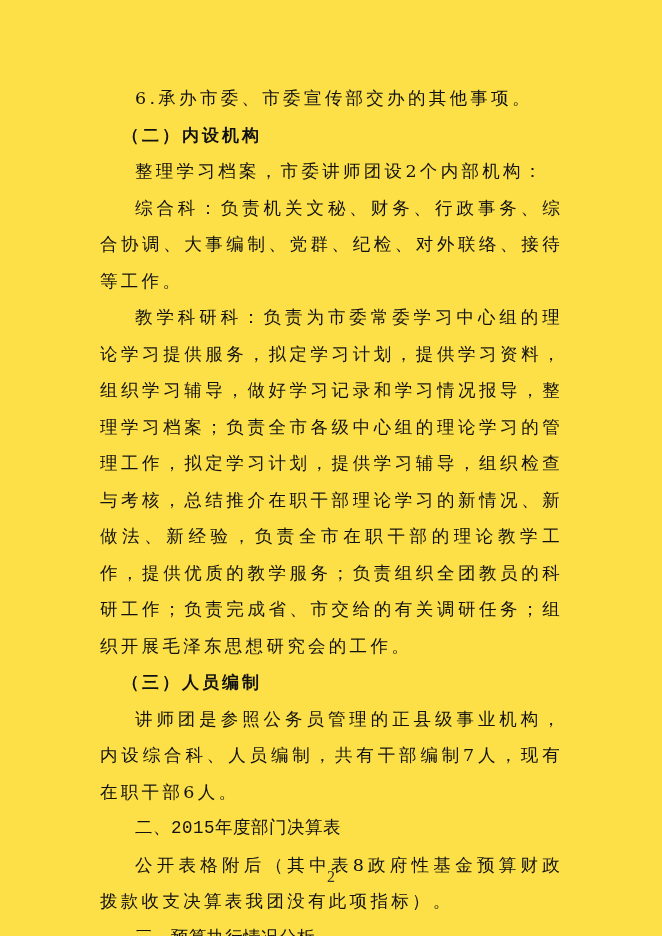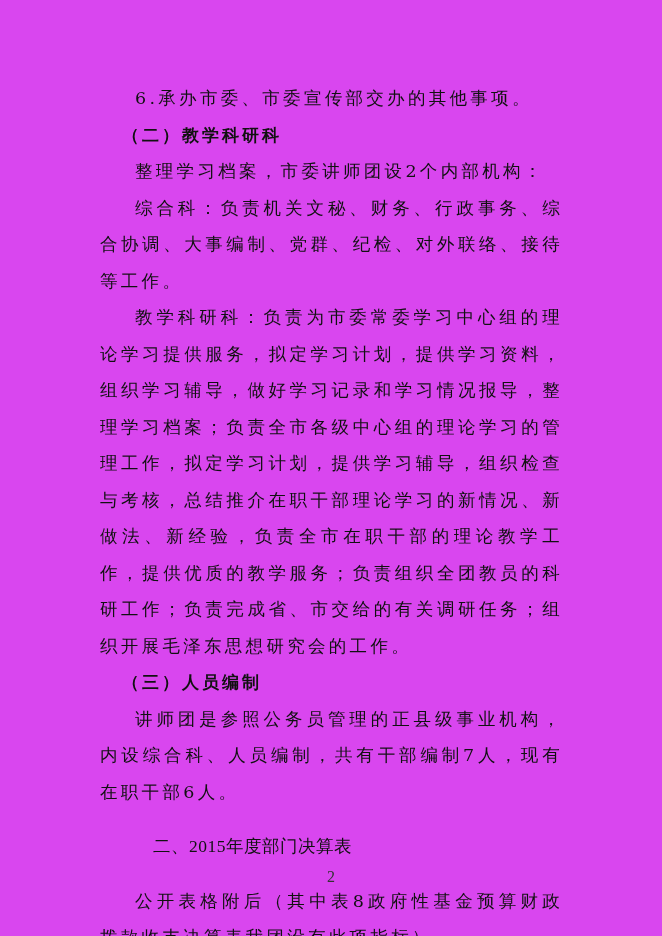--- a/index.html
+++ b/index.html
@@ -1,35 +1,35 @@
 <!DOCTYPE html>
 <html><head>
   <meta charset="utf-8">
   <style>
     html, body { margin: 0; padding: 0; background: #ffffff; }
     body { width: 662px; height: 936px; position: relative; overflow: hidden;
            font-family: "DejaVu Serif", "Liberation Serif", serif; color: #111; }
-    .page { position: absolute; left: 0; top: 0; width: 662px; height: 936px; background: #d946ef; }
+    .page { position: absolute; left: 0; top: 0; width: 662px; height: 936px; background: #fde047; }
     .body-text { position: absolute; left: 100px; top: 80px; width: 463px; }
     .p { font-size: 17.5px; line-height: 36.5px; letter-spacing: 3.3px; margin: 0;
          text-align: justify; text-indent: 35px; white-space: normal; }
     .h-bold { font-family: "DejaVu Sans", "Liberation Sans", sans-serif; font-weight: bold;
               font-size: 17px; letter-spacing: 3px; line-height: 36.5px; margin: 0; text-indent: 22px; }
-    .h-sec { font-family: Liberation Serif, serif; font-weight: normal;
-             font-size: 17.5px; letter-spacing: 0.5px; line-height: 36.5px; margin: 18px; text-indent: 35px; }
+    .h-sec { font-family: Liberation Mono, monospace; font-weight: normal;
+             font-size: 17.5px; letter-spacing: 0.5px; line-height: 36.5px; margin: 0; text-indent: 35px; }
     .page-number { position: absolute; left: 0; width: 662px; top: 868px; text-align: center;
                    font-family: "Liberation Serif", "DejaVu Serif", serif; font-size: 16px; color: #333; }
   </style>
 </head>
 <body>
 
 <div class="page">
   <div class="body-text">
     <p class="p">6.承办市委、市委宣传部交办的其他事项。</p>
-    <p class="h-bold">（二）教学科研科</p>
+    <p class="h-bold">（二）内设机构</p>
     <p class="p">整理学习档案，市委讲师团设2个内部机构：</p>
     <p class="p">综合科：负责机关文秘、财务、行政事务、综合协调、大事编制、党群、纪检、对外联络、接待等工作。</p>
     <p class="p">教学科研科：负责为市委常委学习中心组的理论学习提供服务，拟定学习计划，提供学习资料，组织学习辅导，做好学习记录和学习情况报导，整理学习档案；负责全市各级中心组的理论学习的管理工作，拟定学习计划，提供学习辅导，组织检查与考核，总结推介在职干部理论学习的新情况、新做法、新经验，负责全市在职干部的理论教学工作，提供优质的教学服务；负责组织全团教员的科研工作；负责完成省、市交给的有关调研任务；组织开展毛泽东思想研究会的工作。</p>
     <p class="h-bold">（三）人员编制</p>
     <p class="p">讲师团是参照公务员管理的正县级事业机构，内设综合科、人员编制，共有干部编制7人，现有在职干部6人。</p>
     <p class="h-sec">二、2015年度部门决算表</p>
     <p class="p">公开表格附后（其中表8政府性基金预算财政拨款收支决算表我团没有此项指标）。</p>
     <p class="h-sec">三、预算执行情况分析</p>
   </div>
   <div class="page-number">2</div>

